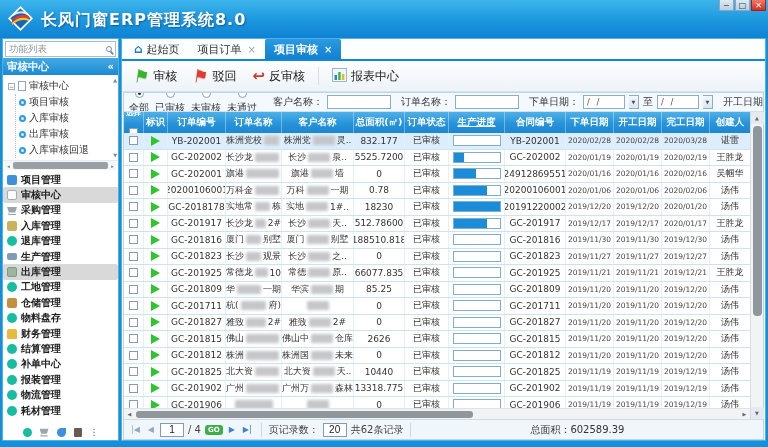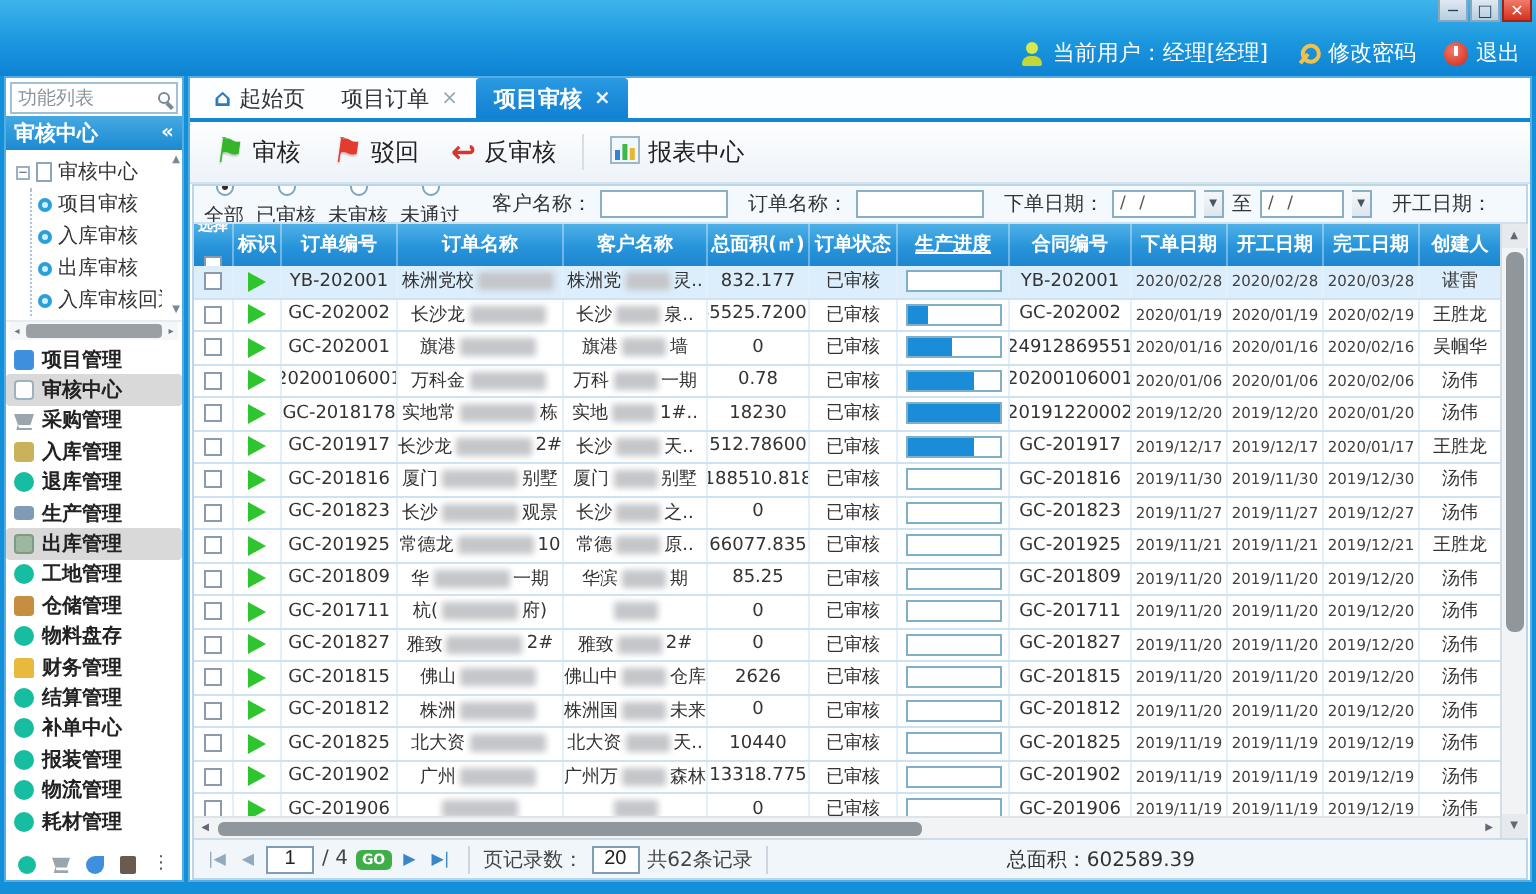--- a/index.html
+++ b/index.html
@@ -22,21 +22,21 @@
   .kicon{width:12px;height:12px;position:relative;display:inline-block;transform:rotate(40deg);}
   .kicon::before{content:'';position:absolute;left:2px;top:0;width:6px;height:6px;border:2px solid #f2c14b;border-radius:50%;}
   .kicon::after{content:'';position:absolute;left:5px;top:6px;width:2px;height:6px;background:#f2c14b;}
   .picon{width:12px;height:12px;border-radius:50%;background:radial-gradient(circle at 40% 35%,#f37a6d,#cf2413);position:relative;display:inline-block;}
   .picon::after{content:'';position:absolute;left:5px;top:2px;width:2px;height:5px;background:#fff;}
 
   
   .appbody{display:flex;height:406px;padding:0 2px 3px 2px;gap:2px;}
 
   
-  .sidebar{width:90px;background:#fff;border:1px solid #55aee3;display:flex;flex-direction:column;overflow:hidden;}
+  .sidebar{width:117px;background:#fff;border:1px solid #55aee3;display:flex;flex-direction:column;overflow:hidden;}
   .side-search{height:16px;margin:2px 2px 1px 2px;border:1px solid #9fc0d8;background:#fff;display:flex;align-items:center;justify-content:space-between;padding:0 3px;font-size:9.5px;color:#8a949c;flex:none;}
   .mag{width:6px;height:6px;border:1.5px solid #7a8a98;border-radius:50%;position:relative;flex:none;}
   .mag::after{content:'';position:absolute;width:4px;height:1.5px;background:#7a8a98;transform:rotate(45deg);right:-3px;bottom:-2px;}
   .panel-head{height:17px;background:linear-gradient(180deg,#45a9e3,#1b8ad2);color:#fff;font-size:10.5px;font-weight:bold;display:flex;align-items:center;justify-content:space-between;padding:0 4px;flex:none;}
   .panel-head .col{font-size:10px;font-weight:bold;}
   .tree{position:relative;padding:3px 10px 0 5px;font-size:10px;color:#333;height:86px;flex:none;border-bottom:1px solid #e4edf4;}
   .tnode{height:16px;display:flex;align-items:center;gap:3px;white-space:nowrap;overflow:hidden;}
   .tree-kids{margin-left:7px;border-left:1px dotted #aec4d6;padding-left:3px;}
   .texp{width:7px;height:7px;border:1px solid #9ab0c4;font-size:6px;line-height:5px;text-align:center;color:#456;flex:none;background:#fff;}
   .tdoc{width:8px;height:10px;background:#fff;border:1px solid #8fa6ba;flex:none;}
@@ -132,38 +132,36 @@
   .go{background:#3fae49;color:#fff;border-radius:3px;font-size:7px;font-weight:bold;padding:1px 3px;}
   .sbsep{width:1px;height:14px;background:#ccd6e0;margin:0 3px;}
   .total{margin-left:112px;color:#333;}
 </style>
 </head>
 <body>
 
 <div class="window">
 
   <div class="titlebar">
+    <div class="logo-wrap">
+      <span>
+        <svg width="27" height="27" viewBox="0 0 27 27">
+          <polygon points="13.5,1 26,13.5 13.5,26 1,13.5" fill="#fdfdfd"></polygon>
+          <polygon points="13.5,3.4 23.6,13.5 13.5,23.6 3.4,13.5" fill="#1467b8"></polygon>
+          <path d="M5,15 Q13,7 22,11 L22,14 Q13,10 5,18 Z" fill="#e23a2e"></path>
+          <path d="M5,18 Q13,10 22,14 L22,16 Q13,13 5,20 Z" fill="#f4c429"></path>
+          <path d="M6,9 Q13,4 21,8 L21,10 Q13,6 6,11 Z" fill="#ffffff" opacity="0.85"></path>
+        </svg>
+      </span>
+      <span class="app-title">长风门窗ERP管理系统8.0</span>
+    </div>
     <div class="win-controls">
       <span class="wc">─</span>
       <span class="wc">□</span>
       <span class="wc close">✕</span>
-    </div>
-    <div class="user-bar">
-      <span class="user-item">
-        <span class="uicon"></span>
-        <span>当前用户：经理[经理]</span>
-      </span>
-      <span class="user-item">
-        <span class="kicon"></span>
-        <span>修改密码</span>
-      </span>
-      <span class="user-item">
-        <span class="picon"></span>
-        <span>退出</span>
-      </span>
     </div>
   </div>
 
   <div class="appbody">
 
     <aside class="sidebar">
       <div class="side-search">
         <span>功能列表</span>
         <span class="mag"></span>
       </div>

